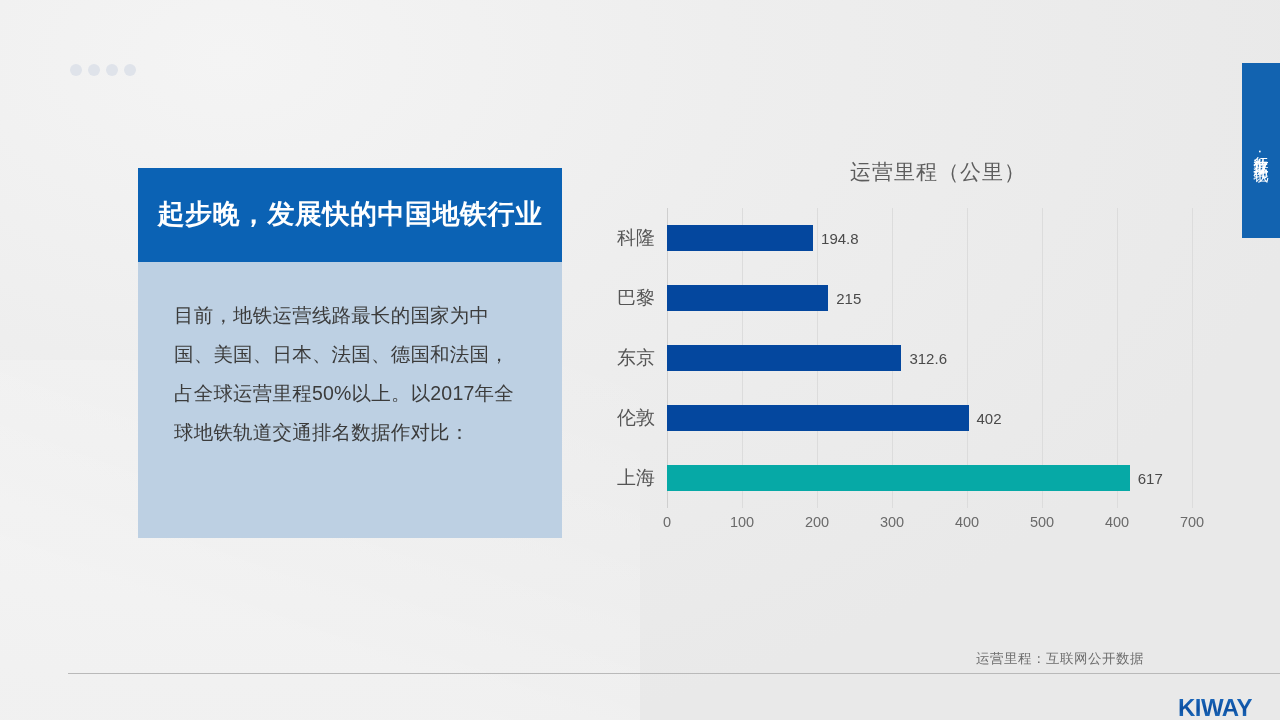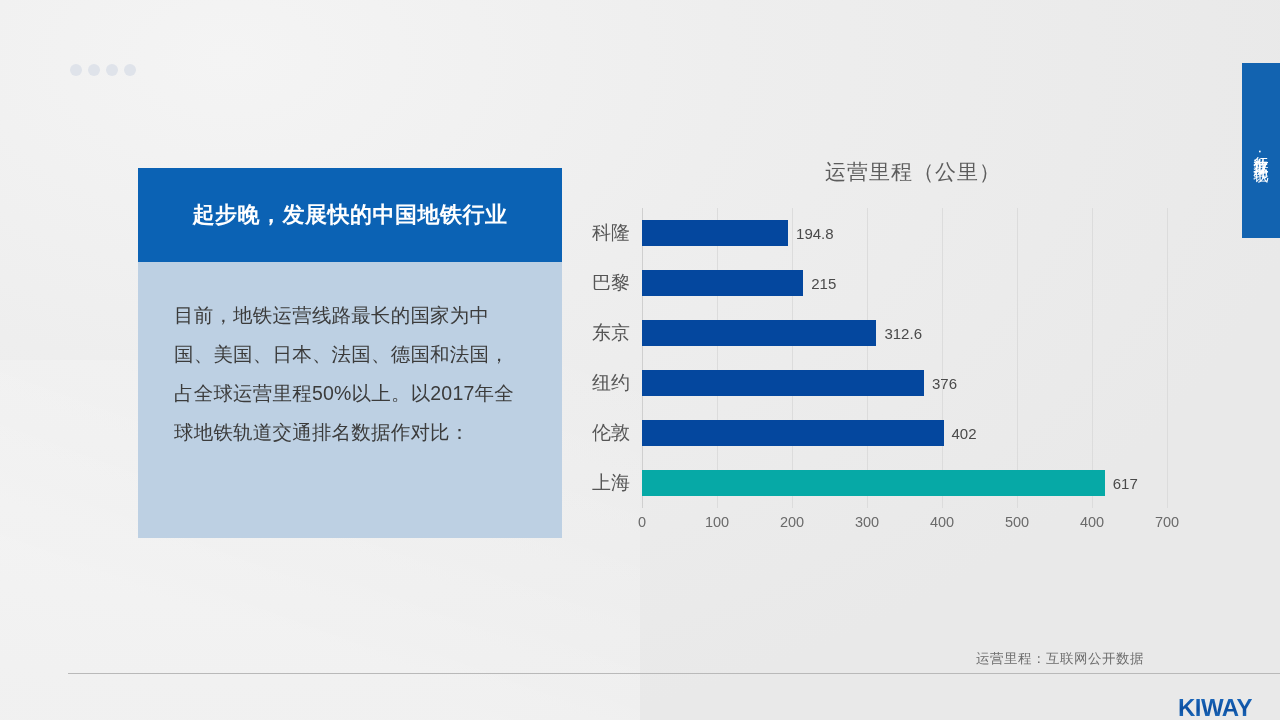--- a/index.html
+++ b/index.html
@@ -66,21 +66,21 @@
   .card-header {
     height: 94px;
     background: #0b62b4;
     display: flex;
     align-items: center;
     justify-content: center;
     padding: 0 18px;
   }
   .card-header h1 {
     color: #ffffff;
-    font-size: 22px;
+    font-size: 27px;
     font-weight: bold;
     letter-spacing: .5px;
     line-height: 1.3;
     text-align: center;
     white-space: nowrap;
   }
   .card-body {
     height: 276px;
     background: #bdd0e3;
     padding: 34px 34px 12px 36px;
@@ -88,21 +88,21 @@
   .card-body p {
     color: #3b3b3b;
     font-size: 19.5px;
     line-height: 39px;
     letter-spacing: .2px;
   }
 
   
   .chart-wrap {
     position: absolute;
-    left: 584px;
+    left: 609px;
     top: 158px;
     width: 600px;
     height: 400px;
     z-index: 3;
   }
   .chart-title {
     text-align: center;
     font-size: 21px;
     color: #5c5c5c;
     letter-spacing: 1px;
@@ -272,25 +272,20 @@
             <span class="cat-label">巴黎</span>
             <div class="bar" style="width: 161.25px; background: rgb(4, 71, 158);"></div>
             <span class="bar-value">215</span>
           </div>
           <div class="row">
             <span class="cat-label">东京</span>
             <div class="bar" style="width: 234.45px; background: rgb(4, 71, 158);"></div>
             <span class="bar-value">312.6</span>
           </div>
           <div class="row">
-            <span class="cat-label">纽约</span>
-            <div class="bar" style="width: 282px; background: rgb(4, 71, 158);"></div>
-            <span class="bar-value">376</span>
-          </div>
-          <div class="row">
             <span class="cat-label">伦敦</span>
             <div class="bar" style="width: 301.5px; background: rgb(4, 71, 158);"></div>
             <span class="bar-value">402</span>
           </div>
           <div class="row">
             <span class="cat-label">上海</span>
             <div class="bar highlight" style="width: 462.75px; background: rgb(6, 169, 166);"></div>
             <span class="bar-value">617</span>
           </div>
         </div>

